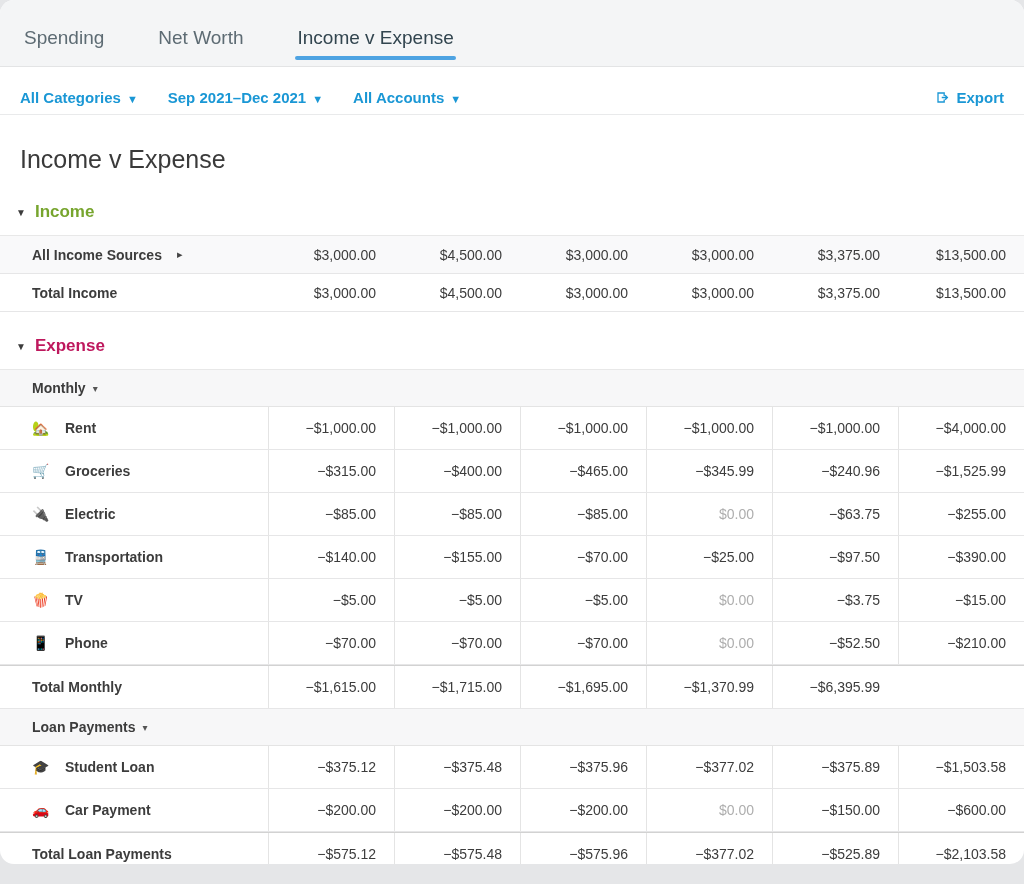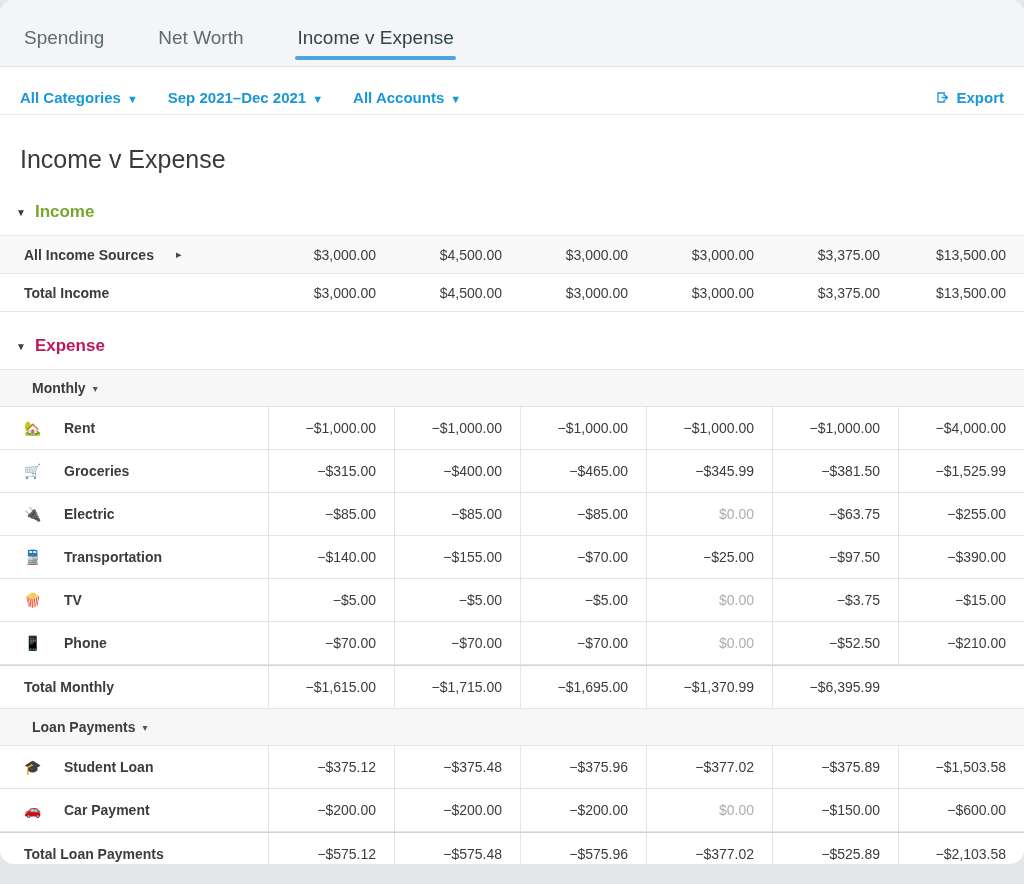--- a/index.html
+++ b/index.html
@@ -99,21 +99,21 @@
     grid-template-columns: 268px repeat(6, 1fr);
     align-items: stretch;
     border-bottom: 1px solid #e6e6e7;
   }
   .row .cell { display: flex; align-items: center; min-height: 37px; }
   .row.ruled .cell { min-height: 42px; }
   .row.shaded { background: #f9f9fa; }
   .row.ruled .cell { border-left: 1px solid #e4e4e4; }
   .row.ruled .cell:first-child { border-left: none; }
   .row.total.ruled { border-top: 1px solid #d2d2d2; }
-  .label-cell { padding-left: 24px; gap: 16px; }
+  .label-cell { padding-left: 32px; gap: 9px; }
   .label-cell .row-name { font-size: 14px; font-weight: 700; color: #3c3c3c; }
   .cat-icon { width: 24px; font-size: 14px; display: inline-block; }
   .cell.val {
     justify-content: flex-end; padding-right: 18px;
     font-size: 14px; color: #3c3c3c;
   }
   .cell.val.muted { color: #aeaeae; }
 </style>
 </head>
 <body>
@@ -207,21 +207,21 @@
           </div>
           <div class="row ruled">
             <div class="cell label-cell">
               <span class="cat-icon">🛒</span>
               <span class="row-name">Groceries</span>
             </div>
             <div class="cell val">−$315.00</div>
             <div class="cell val">−$400.00</div>
             <div class="cell val">−$465.00</div>
             <div class="cell val">−$345.99</div>
-            <div class="cell val">−$381.50</div>
+            <div class="cell val">−$240.96</div>
             <div class="cell val">−$1,525.99</div>
           </div>
           <div class="row ruled">
             <div class="cell label-cell">
               <span class="cat-icon">🔌</span>
               <span class="row-name">Electric</span>
             </div>
             <div class="cell val">−$85.00</div>
             <div class="cell val">−$85.00</div>
             <div class="cell val">−$85.00</div>

